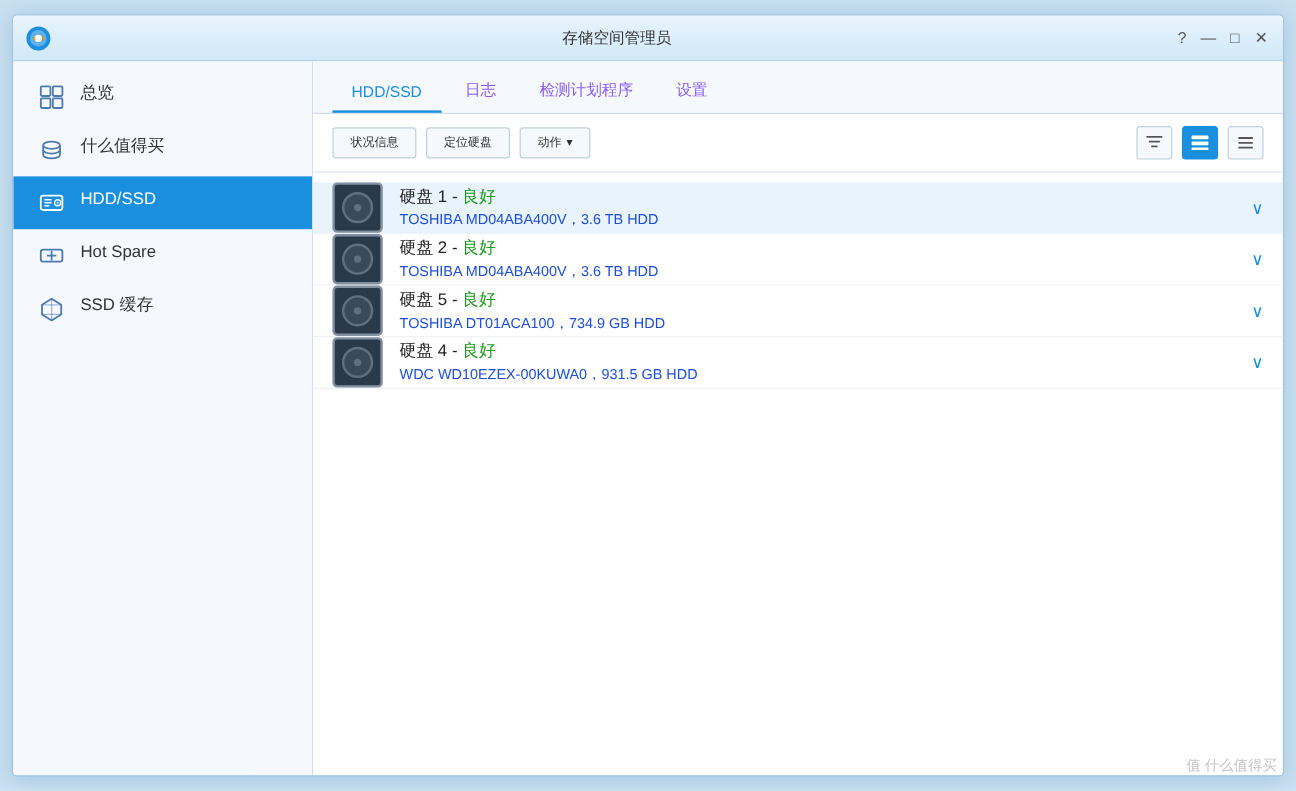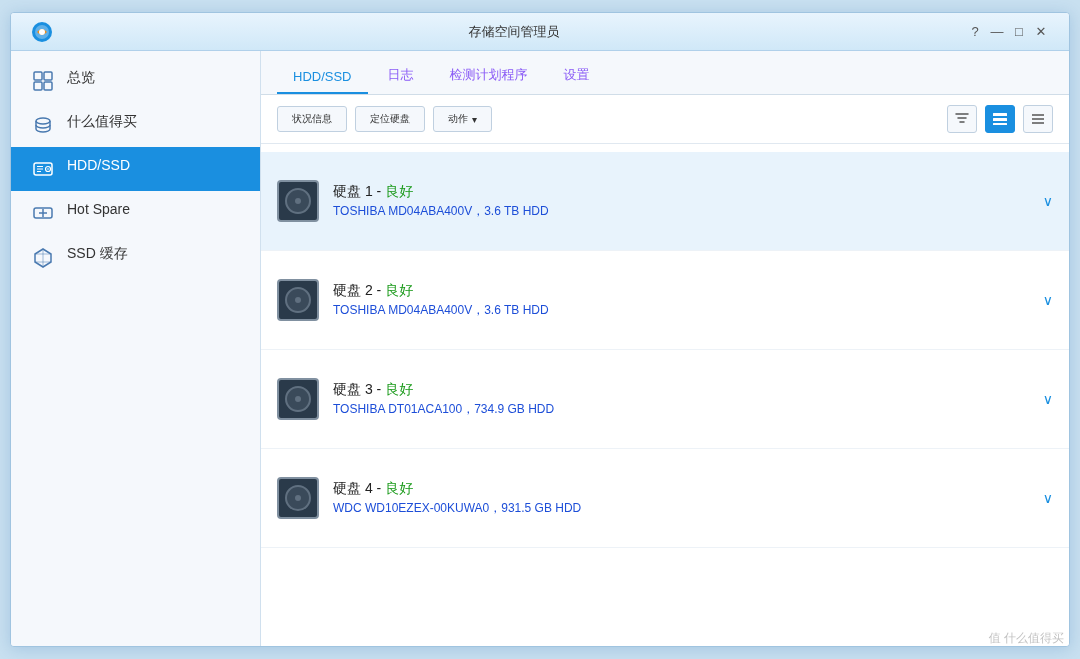--- a/index.html
+++ b/index.html
@@ -22,21 +22,21 @@
       display: flex;
       flex-direction: column;
       box-shadow: 0 2px 16px rgba(0,80,160,0.18);
       overflow: hidden;
     }
     .title-bar {
       background: linear-gradient(180deg, #e8f4fd 0%, #d0e8f8 100%);
       height: 38px;
       display: flex;
       align-items: center;
-      padding: 0 20px;
+      padding: 0 10px;
       border-bottom: 1px solid #b0d0ea;
       flex-shrink: 0;
     }
     .title-bar-logo {
       width: 22px;
       height: 22px;
       margin-right: 8px;
     }
     .title-bar-title {
       flex: 1;
@@ -171,21 +171,21 @@
       border-color: #1a8fe0;
     }
     .disk-list {
       flex: 1;
       overflow-y: auto;
       padding: 8px 0;
     }
     .disk-item {
       display: flex;
       align-items: center;
-      padding: 28px 16px;
+      padding: 0 16px;
       border-bottom: 1px solid #edf2f7;
       cursor: pointer;
       background: #fff;
     }
     .disk-item:first-child {
       background: #e8f3fc;
     }
     .disk-icon {
       width: 42px;
       height: 42px;
@@ -401,21 +401,21 @@
         </div>
 
         <div class="disk-item">
           <div class="disk-icon">
             <div class="disk-icon-inner">
               <div class="disk-icon-dot"></div>
             </div>
           </div>
           <div class="disk-info">
             <div class="disk-title">
-              <span>硬盘 3</span>
+              <span>硬盘 5</span>
               <span> - </span>
               <span class="disk-title-good">良好</span>
             </div>
             <div class="disk-subtitle">TOSHIBA DT01ACA100，734.9 GB HDD</div>
           </div>
           <span class="disk-chevron">∨</span>
         </div>
 
         <div class="disk-item">
           <div class="disk-icon">

